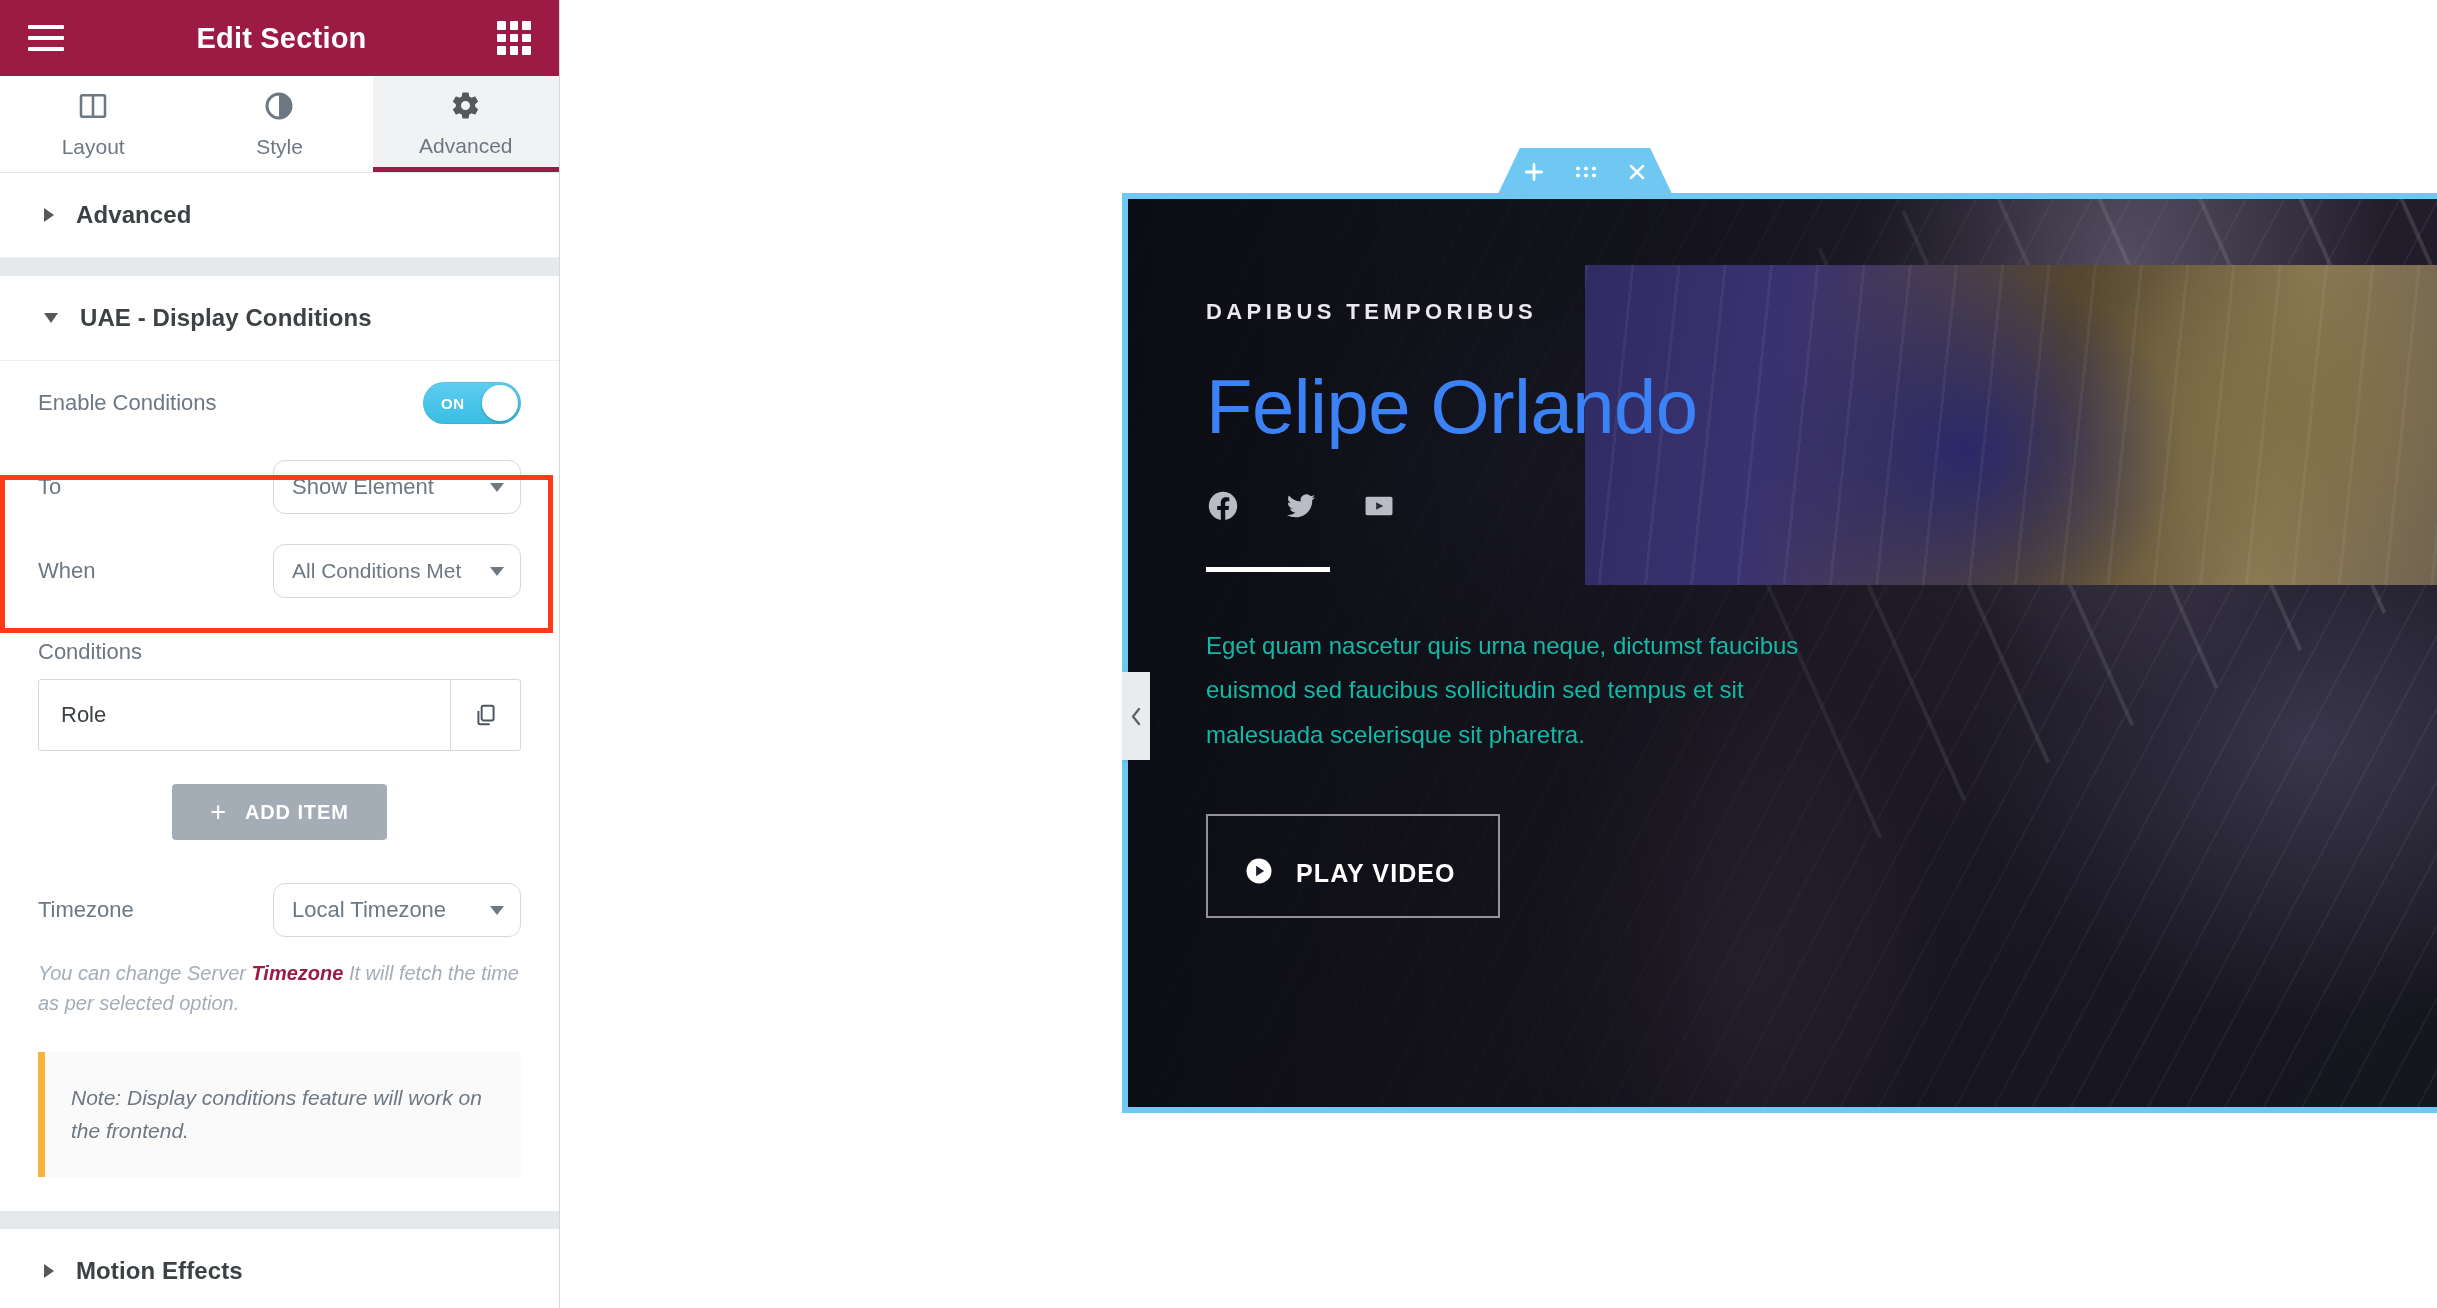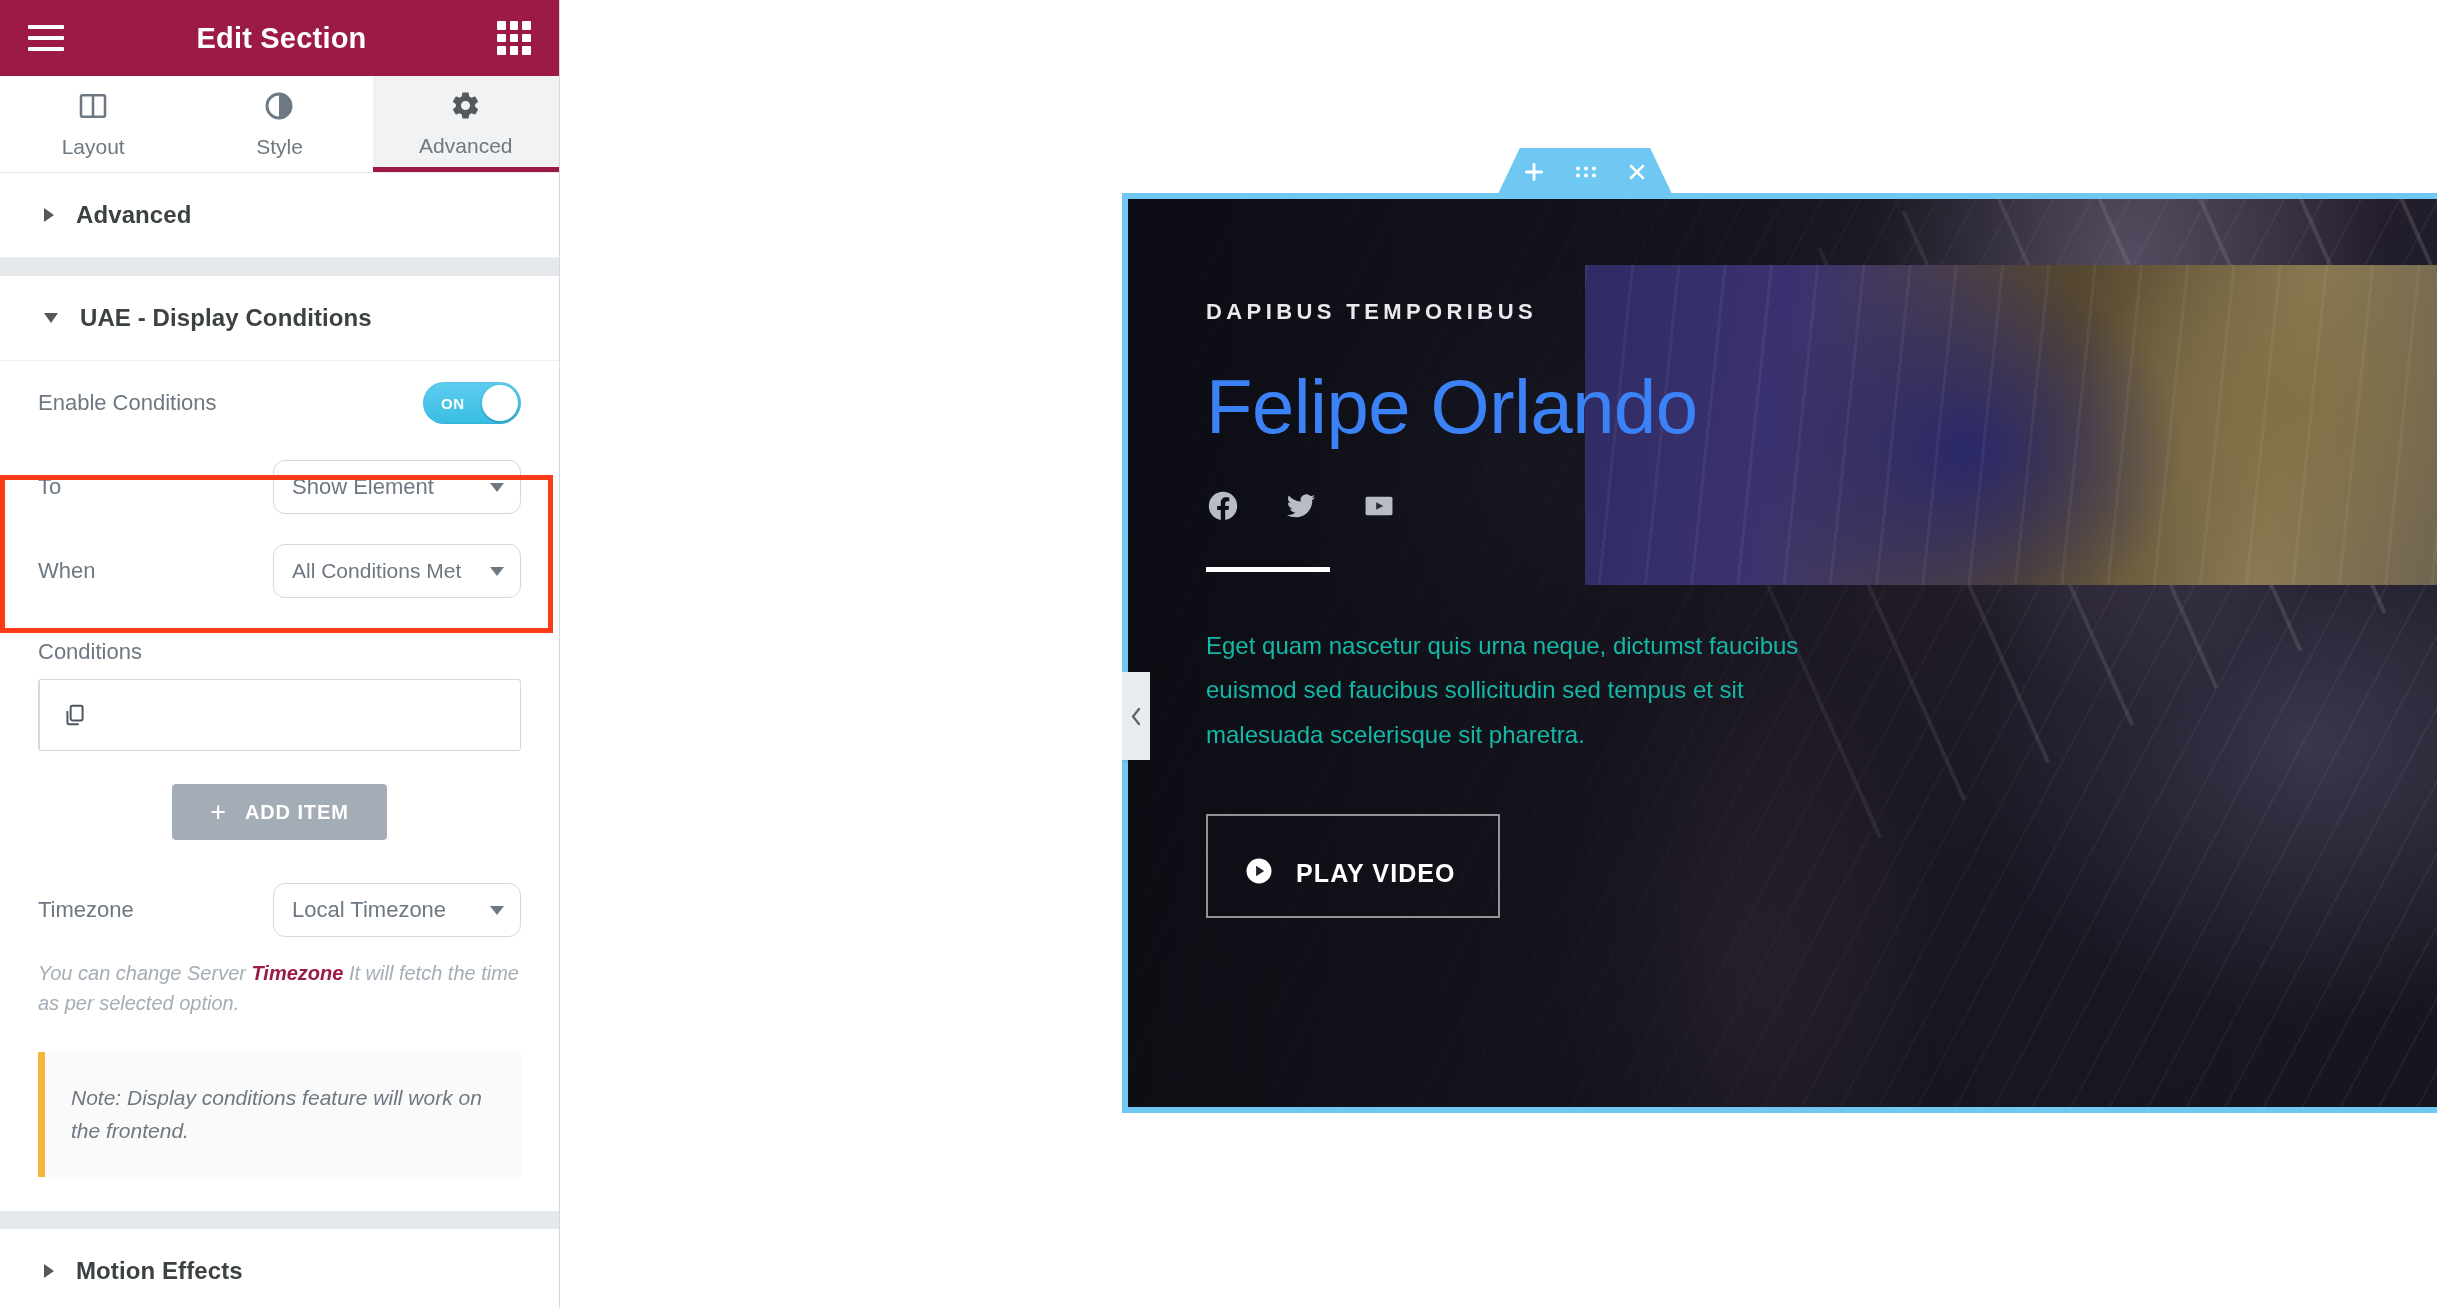--- a/index.html
+++ b/index.html
@@ -361,20 +361,21 @@
         <div class="sel tight">
           <span class="sel-txt">All Conditions Met</span>
           <span class="caret"></span>
         </div>
       </div>
     </div>
 
     <div class="sub-lbl">Conditions</div>
 
     <div class="repeat-item">
+      <span class="ri-name">Role</span>
       <span class="ri-tool">
         <svg width="26" height="26" viewBox="0 0 24 24" fill="none" stroke="#4a5560" stroke-width="1.8" stroke-linejoin="round">
           <rect x="8" y="3.5" width="11" height="13.5" rx="1.6"></rect>
           <path d="M15.4 20.5H6.6A1.6 1.6 0 015 18.9V8.2"></path>
         </svg>
       </span>
     </div>
 
     <div class="add-wrap">
       <button class="add-btn">

